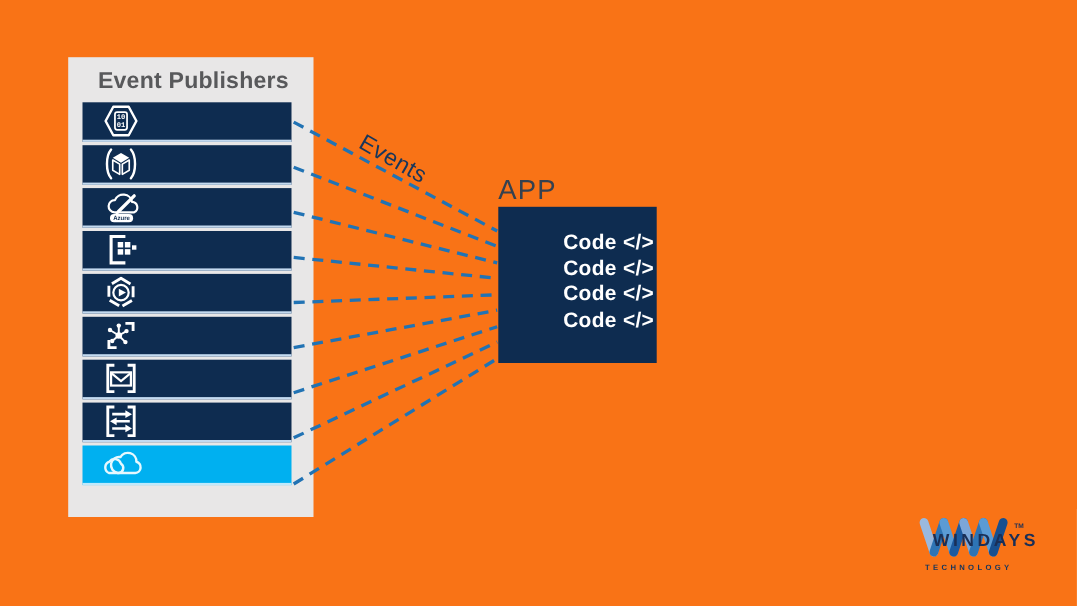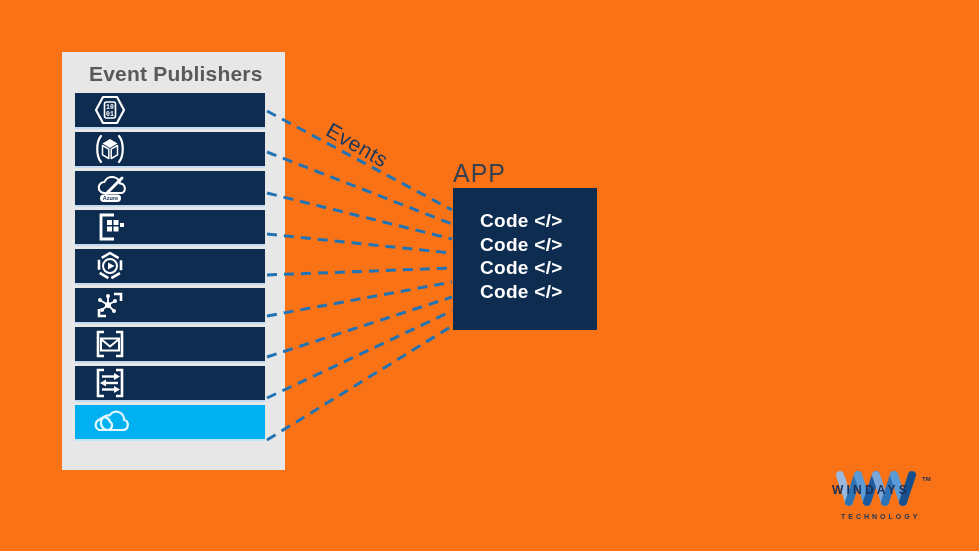--- a/index.html
+++ b/index.html
@@ -26,25 +26,25 @@
 
   
   .flow-lines{position:absolute;left:0;top:0;pointer-events:none;}
 
   
   .events-label{position:absolute;left:334px;top:118px;font-size:21px;color:var(--events-navy,#16365c);transform:rotate(30deg);transform-origin:left top;letter-spacing:.5px;white-space:nowrap;}
 
   
   .app-label{position:absolute;left:453px;top:159px;width:144px;text-align:left;font-size:25px;color:var(--app-text,#35414f);letter-spacing:1px;}
   .app-box{position:absolute;left:453px;top:188px;width:144px;height:142px;background:var(--navy,#0e2c50);padding:21px 0 0 27px;}
-  .code-line{color:#fff;font-size:19px;font-weight:700;line-height:23.5px;letter-spacing:.3px;white-space:nowrap;}
+  .code-line{color:#fff;font-size:19px;font-weight:700;line-height:23.5px;letter-spacing:.3px;white-space:nowrap;margin-left:32px;}
 
   
   .logo{position:absolute;left:832px;top:466px;width:110px;height:60px;}
-  .logo-brand{position:absolute;left:0;top:17px;font-size:12px;font-weight:700;color:var(--logo-navy,#1a2f57);letter-spacing:3.2px;white-space:nowrap;}
+  .logo-brand{position:absolute;left:16px;top:17px;font-size:16px;font-weight:700;color:var(--logo-navy,#1a2f57);letter-spacing:3.2px;white-space:nowrap;}
   .logo-tm{position:absolute;left:90px;top:10px;font-size:6px;font-weight:700;color:var(--logo-navy,#1a2f57);}
   .logo-tagline{position:absolute;left:9px;top:47px;font-size:7px;font-weight:700;color:var(--events-navy,#16365c);letter-spacing:3px;white-space:nowrap;}
 </style>
 </head>
 <body>
 
 <div class="slide">
 
   <div class="panel">
     <div class="panel-title">Event Publishers</div>

